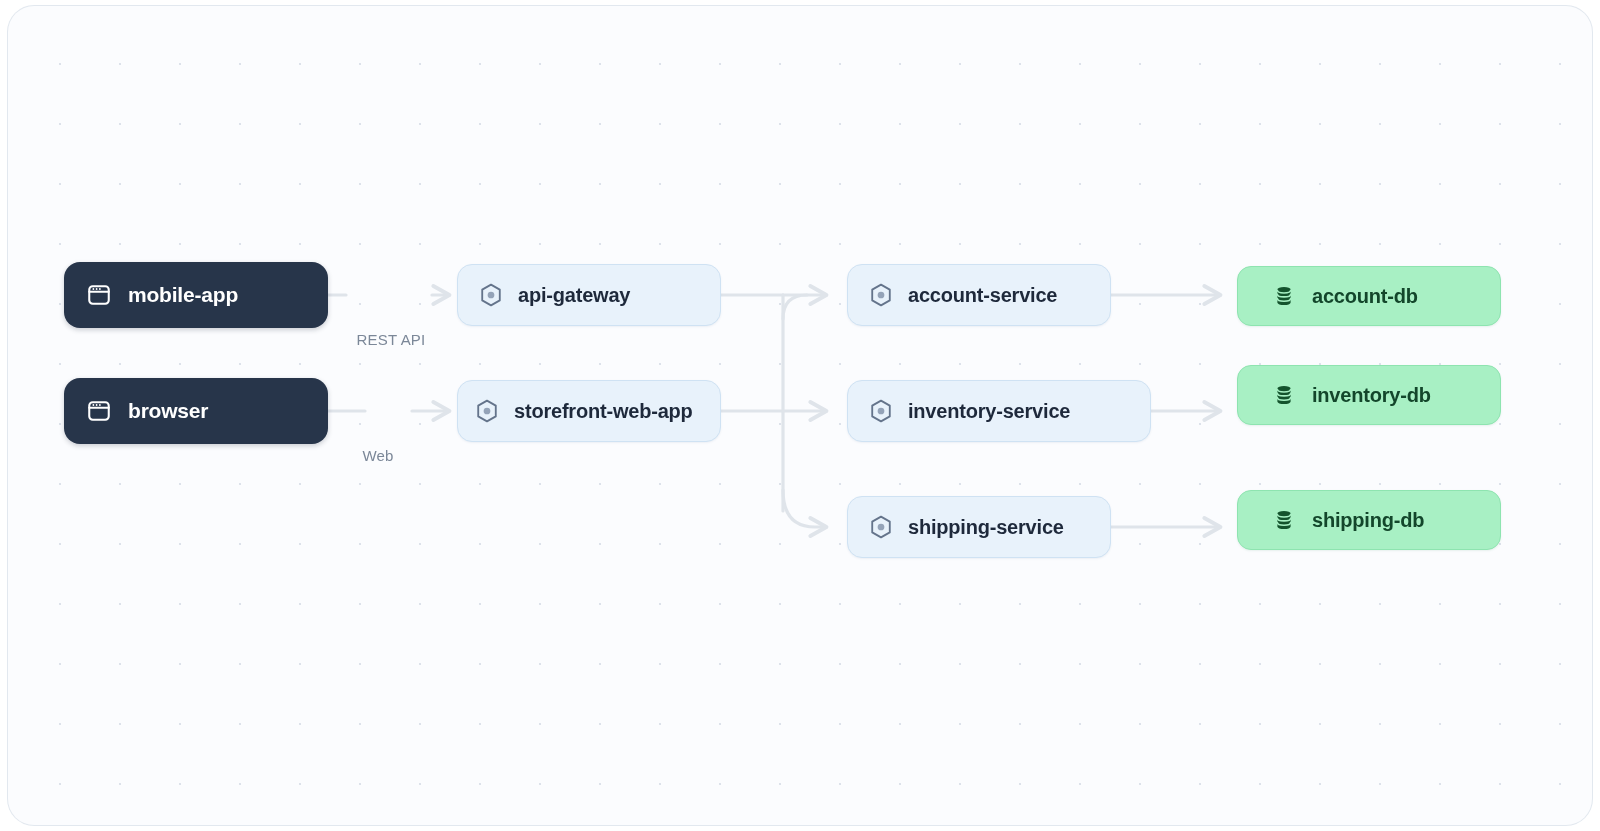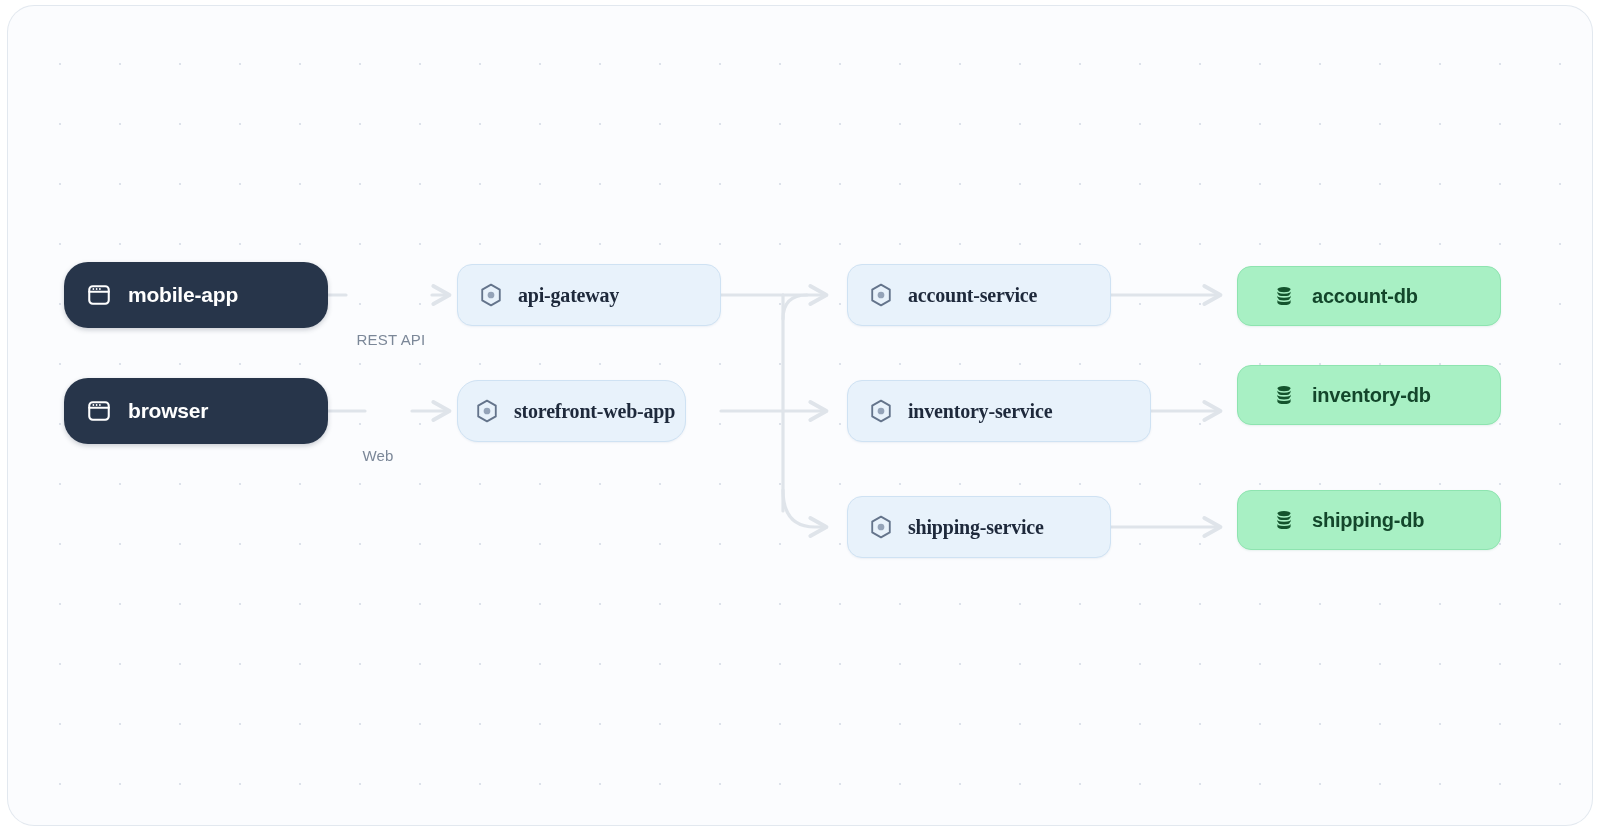--- a/index.html
+++ b/index.html
@@ -60,21 +60,21 @@
   }
 
   .node .lbl {
     font-weight: 700;
     letter-spacing: -0.2px;
   }
 
   
   .node.client {
     background: #27354a;
-    border-radius: 24px;
+    border-radius: 16px;
     padding: 0 22px;
     box-shadow: 0 2px 5px rgba(30,41,59,0.22);
   }
   .node.client .ic { margin-right: 16px; }
   .node.client .lbl {
     color: #ffffff;
     font-size: 21px;
   }
 
   
@@ -82,21 +82,20 @@
     background: #e8f2fb;
     border: 1px solid #cfe2f3;
     border-radius: 15px;
     padding: 0 20px;
     box-shadow: 0 1px 2px rgba(100,130,170,0.10);
   }
   .node.service .ic { margin-right: 14px; }
   .node.service .lbl {
     color: #1e293b;
     font-size: 20px;
-    font-family: Liberation Serif, serif;
   }
 
   
   .node.database {
     background: #a8f0c4;
     border: 1px solid #8ee4b0;
     border-radius: 14px;
     padding: 0 34px;
     box-shadow: 0 1px 2px rgba(60,140,100,0.10);
   }
@@ -191,21 +190,21 @@
     <div class="node service" style="left:449px; top:258px; width:264px; height:62px;">
       <span class="ic">
         <svg width="26" height="26" viewBox="0 0 24 24" fill="none">
           <path d="M12 2.4 L20.1 7 V17 L12 21.6 L3.9 17 V7 Z" stroke="#64748b" stroke-width="1.7" stroke-linejoin="round" fill="none"></path>
           <circle cx="12" cy="12" r="3.1" fill="#94a3b8"></circle>
         </svg>
       </span>
       <span class="lbl">api-gateway</span>
     </div>
 
-    <div class="node service" style="left:449px; top:374px; width:229px; height:62px; padding:0 16px;border-radius:21px;">
+    <div class="node service" style="left:449px; top:374px; width:264px; height:62px; padding:0 16px;">
       <span class="ic">
         <svg width="26" height="26" viewBox="0 0 24 24" fill="none">
           <path d="M12 2.4 L20.1 7 V17 L12 21.6 L3.9 17 V7 Z" stroke="#64748b" stroke-width="1.7" stroke-linejoin="round" fill="none"></path>
           <circle cx="12" cy="12" r="3.1" fill="#94a3b8"></circle>
         </svg>
       </span>
       <span class="lbl">storefront-web-app</span>
     </div>
 
     <div class="node service" style="left:839px; top:258px; width:264px; height:62px;">

